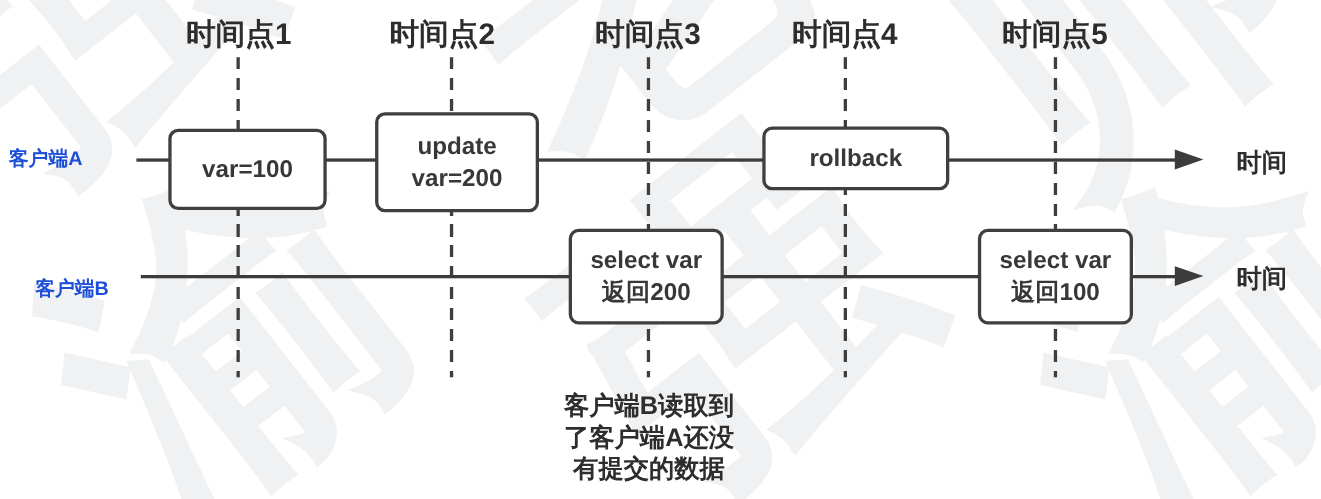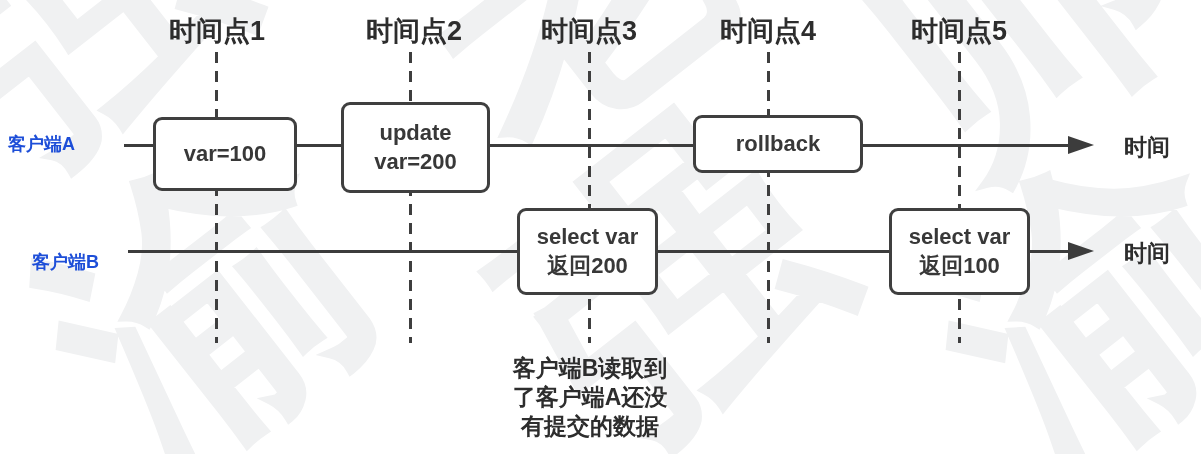--- a/index.html
+++ b/index.html
@@ -123,21 +123,21 @@
 <div class="canvas">
 
   <span class="wm" style="left:-80px; top:-150px;">强</span>
   <span class="wm" style="left:420px; top:-170px;">老</span>
   <span class="wm" style="left:870px; top:-150px;">师</span>
   <span class="wm" style="left:60px;  top:150px;">渝</span>
   <span class="wm" style="left:520px; top:130px;">强</span>
   <span class="wm" style="left:950px; top:150px;">渝</span>
 
   <div class="tp-label" style="left:127px;">时间点1</div>
-  <div class="tp-label" style="left:324px;">时间点2</div>
+  <div class="tp-label" style="left:312px;">时间点2</div>
   <div class="tp-label" style="left:499px;">时间点3</div>
   <div class="tp-label" style="left:678px;">时间点4</div>
   <div class="tp-label" style="left:869px;">时间点5</div>
 
   <div class="vdash" style="left:215px;"></div>
   <div class="vdash" style="left:409px;"></div>
   <div class="vdash" style="left:588px;"></div>
   <div class="vdash" style="left:767px;"></div>
   <div class="vdash" style="left:958px;"></div>
 

